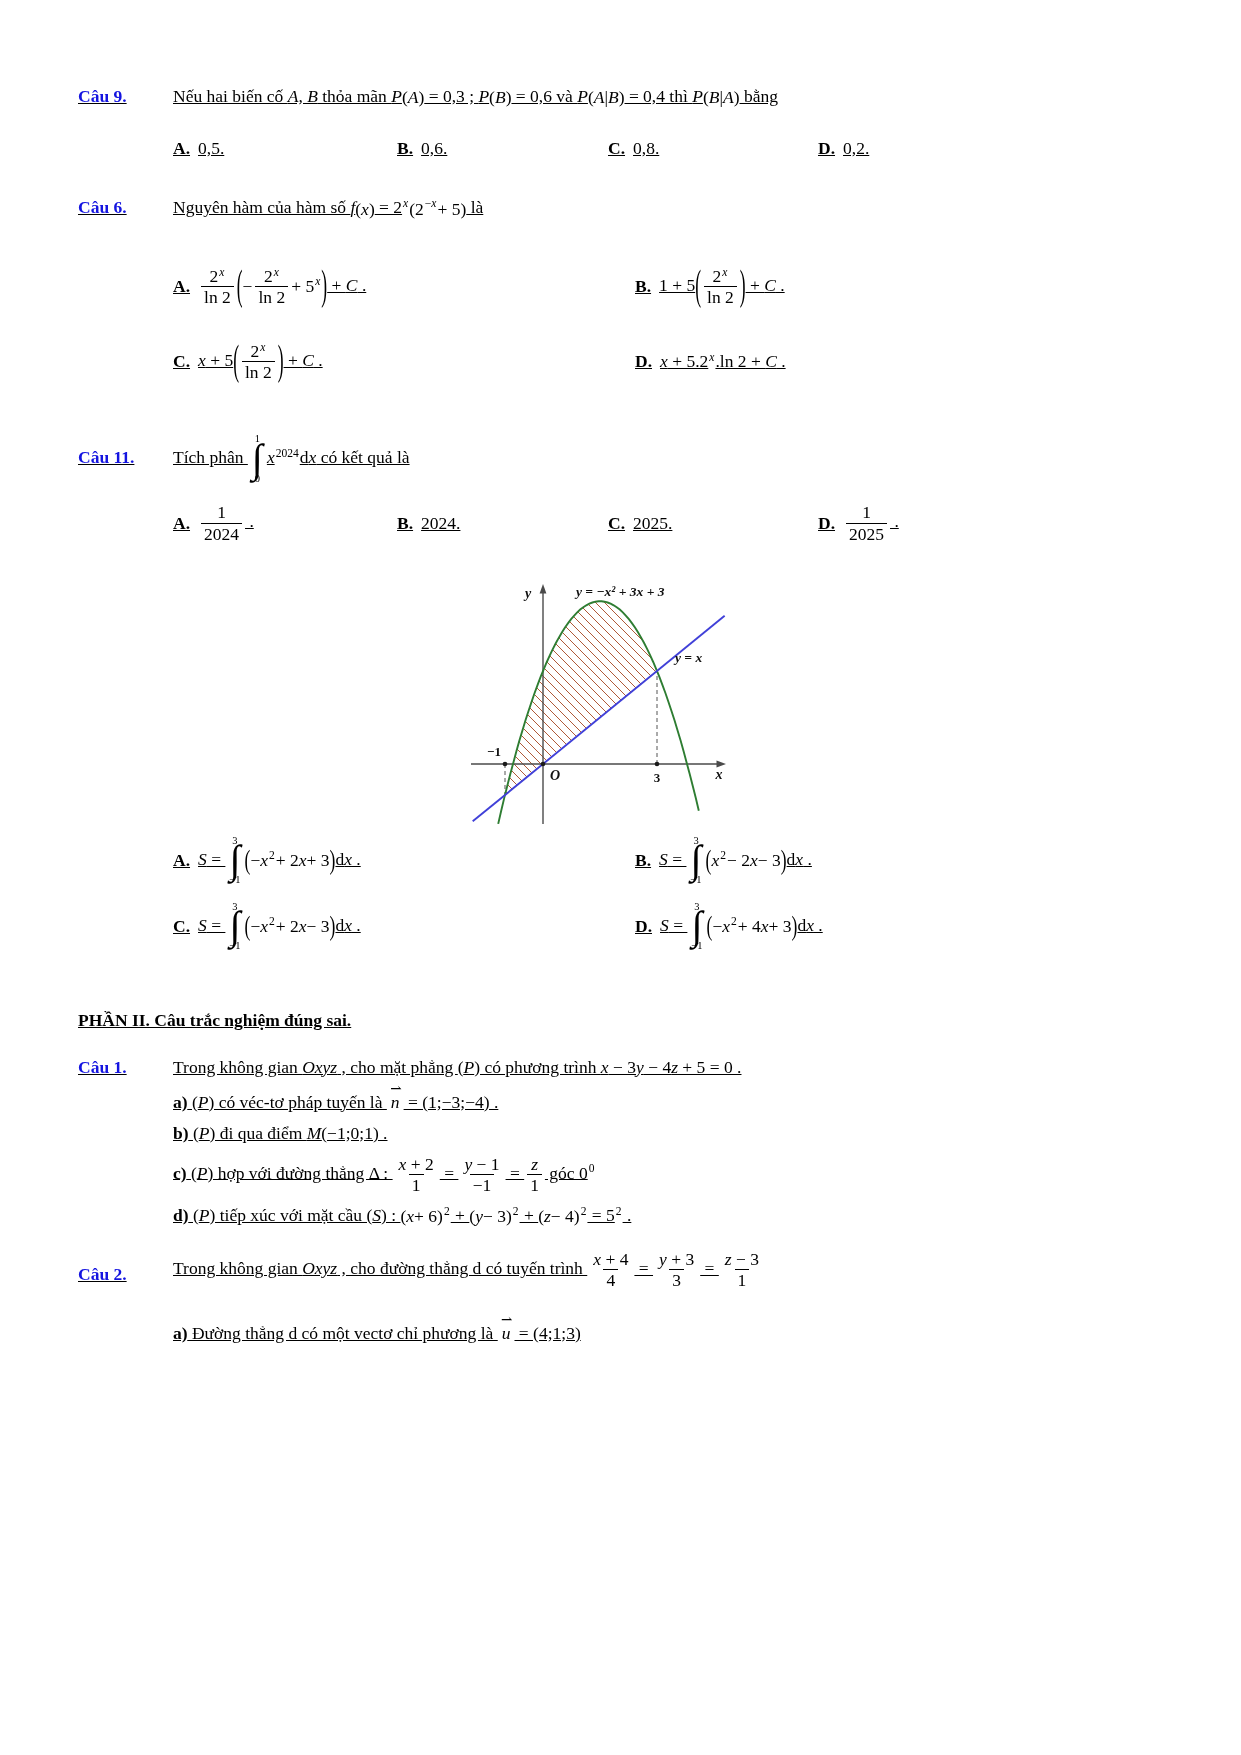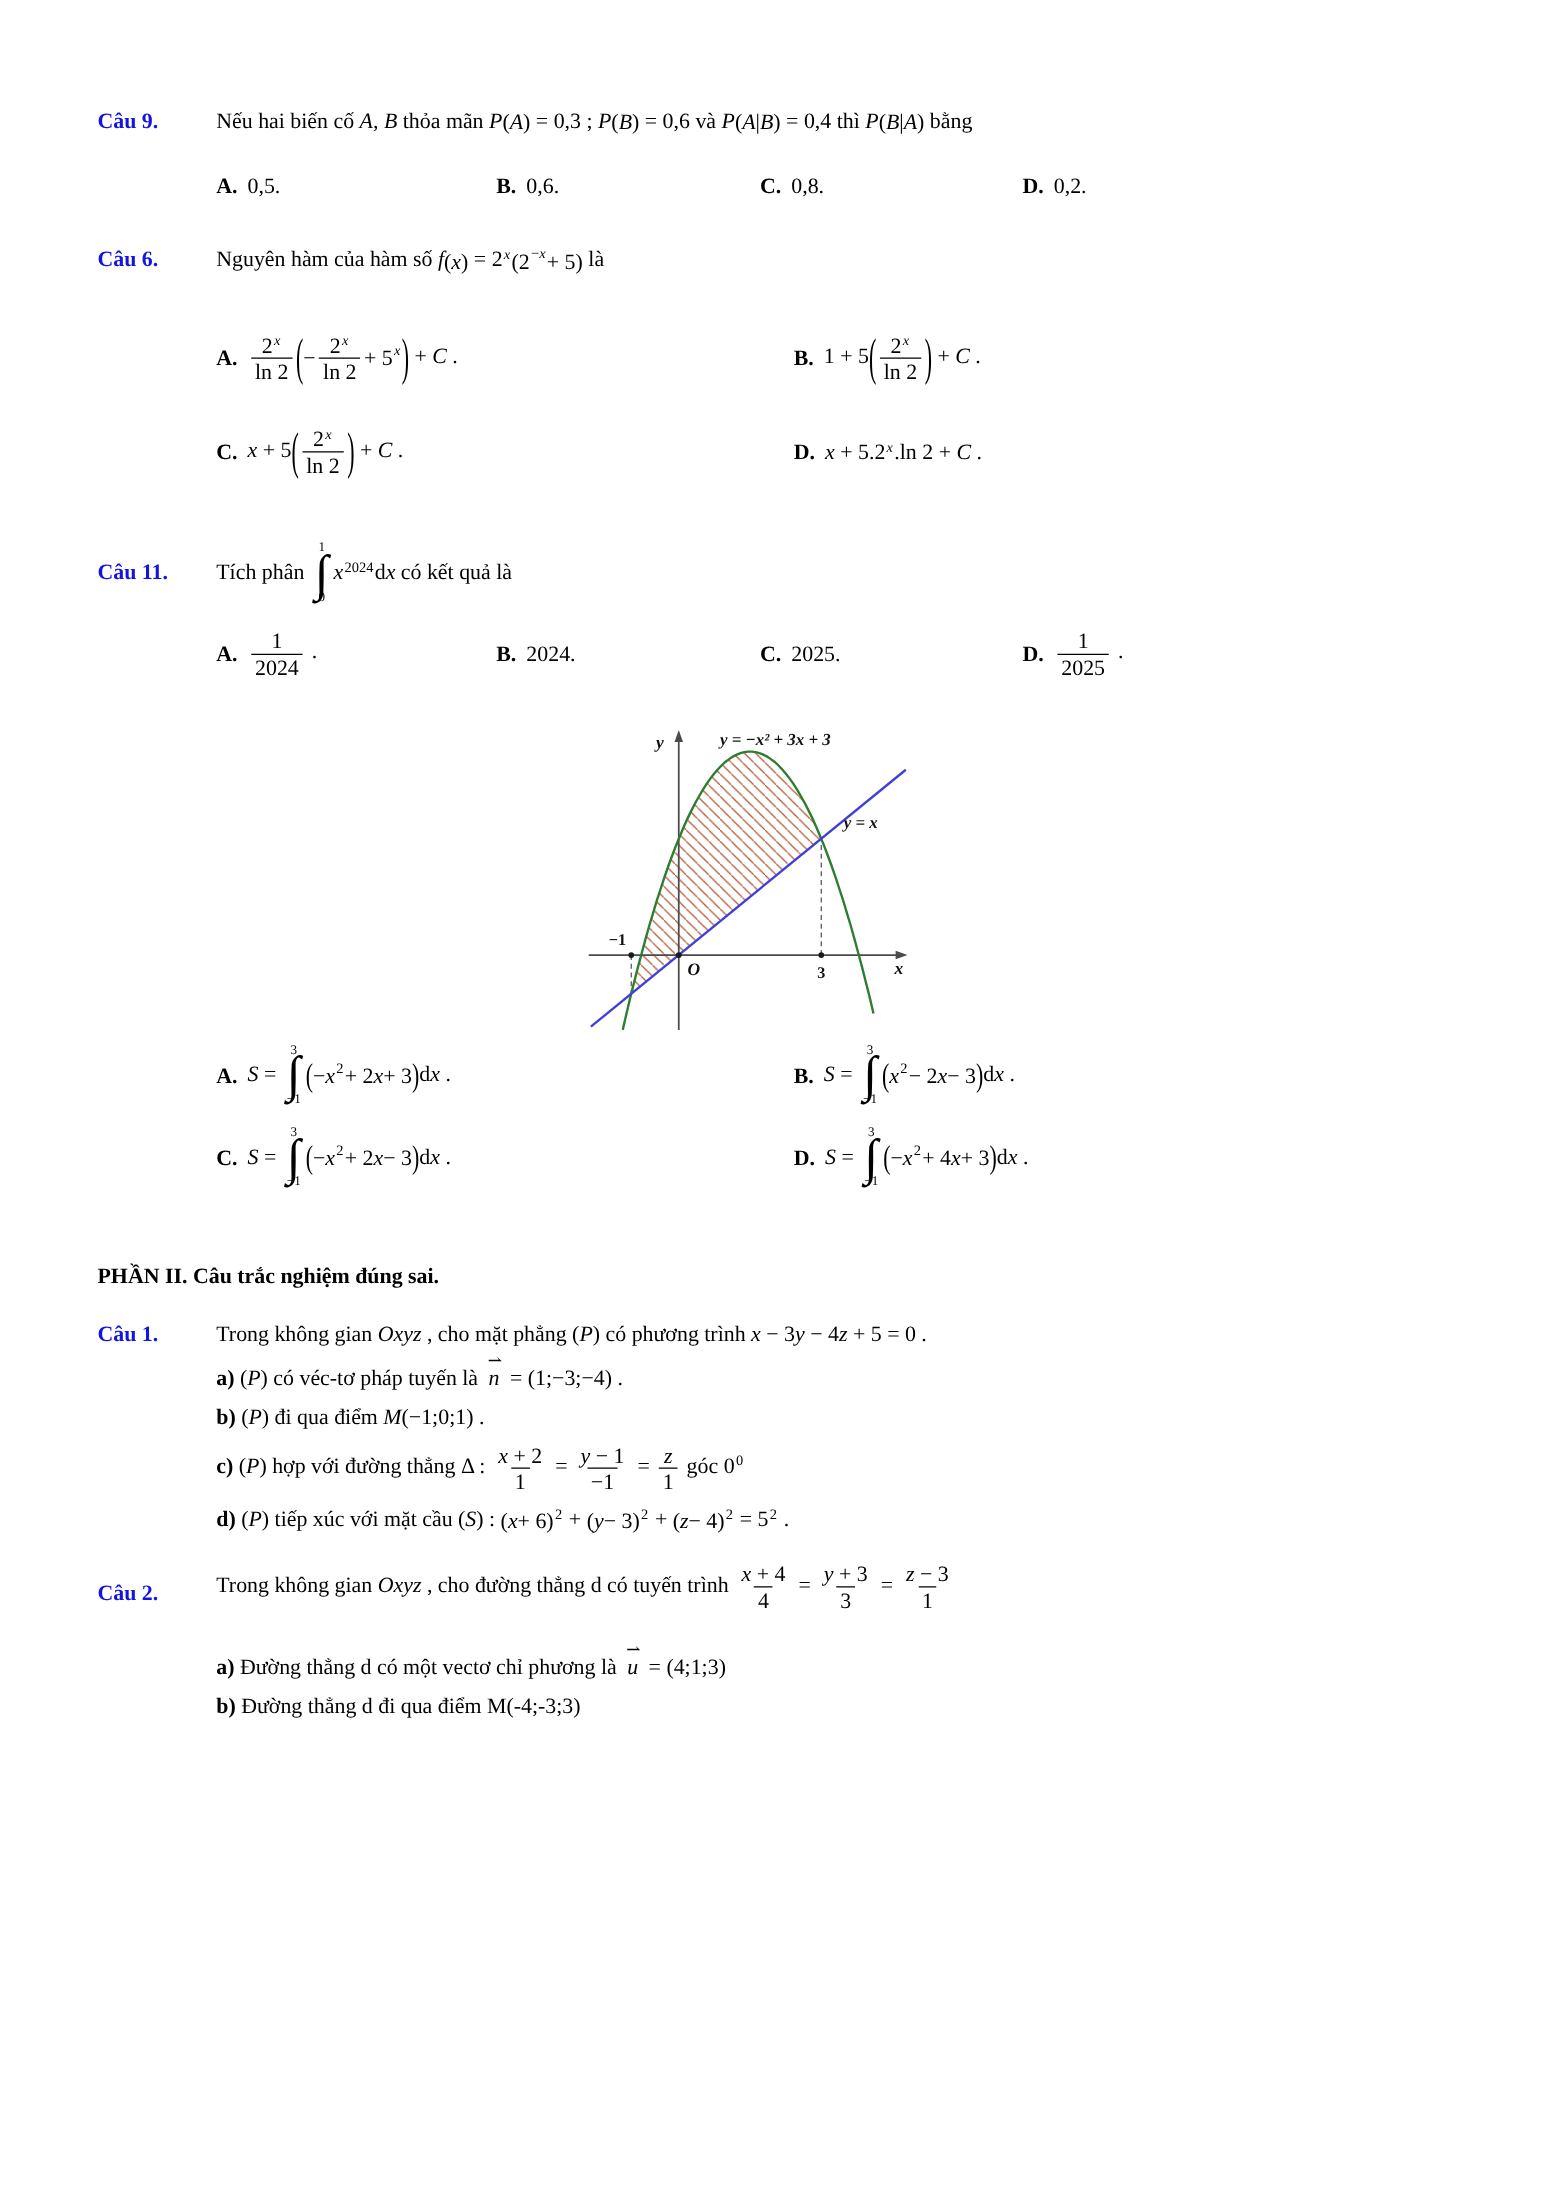--- a/index.html
+++ b/index.html
@@ -6,20 +6,21 @@
   .page{
     position:relative;
     width:1241px;height:1755px;
     box-sizing:border-box;
     padding:86px 58px 0 78px;
     background:#ffffff;
     font-family:"Liberation Serif","DejaVu Serif",serif;
     font-size:17.5px;
     color:#000;
     overflow:hidden;
+    text-decoration:underline;
   }
   
   .qrow{display:flex;align-items:baseline;}
   .qrow.label-low{align-items:flex-end;}
   .qrow.label-low .q-label{padding-bottom:6px;}
   .q-label{flex:0 0 95px;font-weight:bold;color:var(--label-blue,#1414e0);}
   .q-stem{flex:1;white-space:nowrap;}
   
   .opts{display:grid;margin-left:95px;}
   .opts.cols-4{grid-template-columns:224px 211px 210px 1fr;}
@@ -390,17 +391,16 @@
             </span><span> = </span><span class="mfrac">
               <span class="num"><span class="it">y</span><span> + 3</span></span>
               <span class="den"><span>3</span></span>
             </span><span> = </span><span class="mfrac">
               <span class="num"><span class="it">z</span><span> − 3</span></span>
               <span class="den"><span>1</span></span>
             </span></span>
         </div>
         <div class="sub-items">
           <div class="sub-item"><span class="bld">a)</span><span> Đường thẳng d có một vectơ chỉ phương là </span><span class="mvec"><span class="arr">⇀</span><span class="vbase">u</span></span><span> = (4;1;3)</span></div>
-          <div class="sub-item"><span class="bld">b)</span><span> Đường thẳng d đi qua điểm M(-4;-3;3)</span></div>
         </div>
       </div>
     </div>
 </div>
 
 </body></html>

